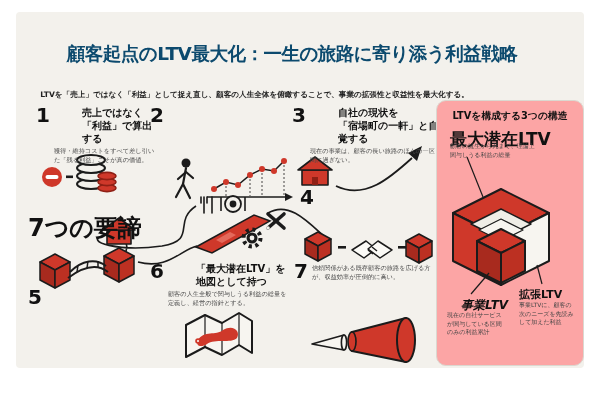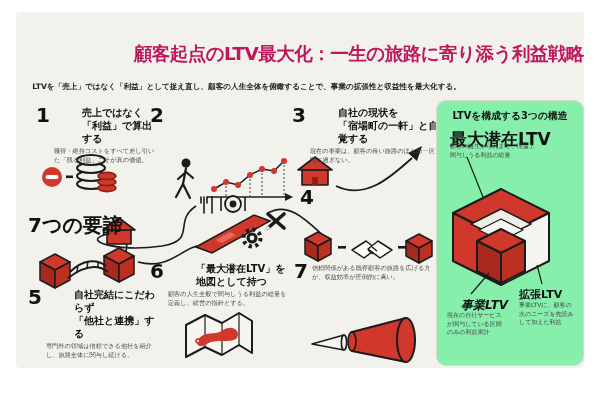--- a/index.html
+++ b/index.html
@@ -5,42 +5,42 @@
   html,body{margin:0;padding:0;}
   body{
     width:600px;height:400px;position:relative;overflow:hidden;
     background:#ffffff;
     font-family:"DejaVu Sans",sans-serif;
     color:#141414;
   }
   .paper{position:absolute;left:16px;top:12px;width:568px;height:356px;background:#f3f1ec;border-radius:4px;}
   .art{position:absolute;left:0;top:0;width:600px;height:400px;}
   .main-title{
-    position:absolute;left:0;top:41px;width:584px;margin:0;text-align:right;
-    font-size:18.5px;font-weight:800;letter-spacing:-0.5px;color:#be185d;
+    position:absolute;left:0;top:41px;width:584px;margin:0;text-align:center;
+    font-size:18.5px;font-weight:800;letter-spacing:-0.5px;color:#0c4a6e;
   }
   .subtitle{
-    position:absolute;left:0;top:74px;width:477px;margin:8px;text-align:center;
+    position:absolute;left:0;top:74px;width:477px;margin:16px;text-align:center;
     font-size:7.6px;font-weight:700;color:#222;
   }
-  .section-label{position:absolute;left:28px;top:212px;font-size:20px;font-weight:800;color:#111;}
+  .section-label{position:absolute;left:28px;top:212px;font-size:24px;font-weight:800;color:#111;}
   .point{position:absolute;display:flex;gap:4px;align-items:flex-start;}
   .point .num{font-size:20px;font-weight:800;line-height:0.95;color:#111;flex:none;}
   .point .pt{font-size:10px;font-weight:800;line-height:1.3;white-space:pre-line;color:#111;margin-left:28px;}
   .point .pd{font-size:6.2px;line-height:1.4;color:#4a4a4a;margin-top:2px;font-weight:500;}
   .p1{left:36px;top:106px;width:122px;}
   .p2{left:150px;top:106px;width:140px;}
   .p3{left:292px;top:106px;width:148px;}
   .p4{left:300px;top:188px;width:142px;}
   .p5{left:28px;top:288px;width:136px;}
   .p6{left:150px;top:262px;width:140px;}
   .p7{left:294px;top:262px;width:148px;}
   .panel{
     position:absolute;left:436px;top:100px;width:146px;height:264px;
-    background:#86efac;border:1px solid #dbd8d0;border-radius:10px;
+    background:#fca5a5;border:1px solid #dbd8d0;border-radius:10px;
   }
   .panel-title{position:absolute;left:0;top:9px;width:100%;text-align:center;font-size:9.8px;font-weight:800;color:#111;}
   .cube-art{position:absolute;left:0;top:0;width:146px;height:264px;}
   .max-label{position:absolute;left:13px;top:27px;font-size:17px;font-weight:800;color:#111;}
   .max-desc{position:absolute;left:13px;top:41px;width:88px;font-size:6px;line-height:1.45;color:#444;font-weight:500;}
   .biz-label{position:absolute;left:24px;top:196px;font-size:12px;font-weight:800;color:#111;font-style:italic;}
   .biz-desc{position:absolute;left:10px;top:210px;width:60px;font-size:6px;line-height:1.45;color:#444;font-weight:500;}
   .ext-label{position:absolute;left:82px;top:186px;font-size:11px;font-weight:800;color:#111;}
   .ext-desc{position:absolute;left:82px;top:200px;width:58px;font-size:6px;line-height:1.45;color:#444;font-weight:500;}
 </style>
@@ -226,25 +226,20 @@
         <div class="pt">自社の現状を
 「宿場町の一軒」と自覚する</div>
      <div class="pd">現在の事業は、顧客の長い旅路のほんの一区間に過ぎない。</div>
       </div>
   </div>
   <div class="point p4">
     <span class="num">4</span>
   </div>
   <div class="point p5">
     <span class="num">5</span>
-    <div>
-        <div class="pt">自社完結にこだわらず
-「他社と連携」する</div>
-     <div class="pd">専門外の領域は信頼できる他社を紹介し、旅路全体に関与し続ける。</div>
-      </div>
   </div>
   <div class="point p6">
     <span class="num">6</span>
     <div>
         <div class="pt">「最大潜在LTV」を
 地図として持つ</div>
      <div class="pd">顧客の人生全般で関与しうる利益の総量を定義し、経営の指針とする。</div>
       </div>
   </div>
   <div class="point p7">

